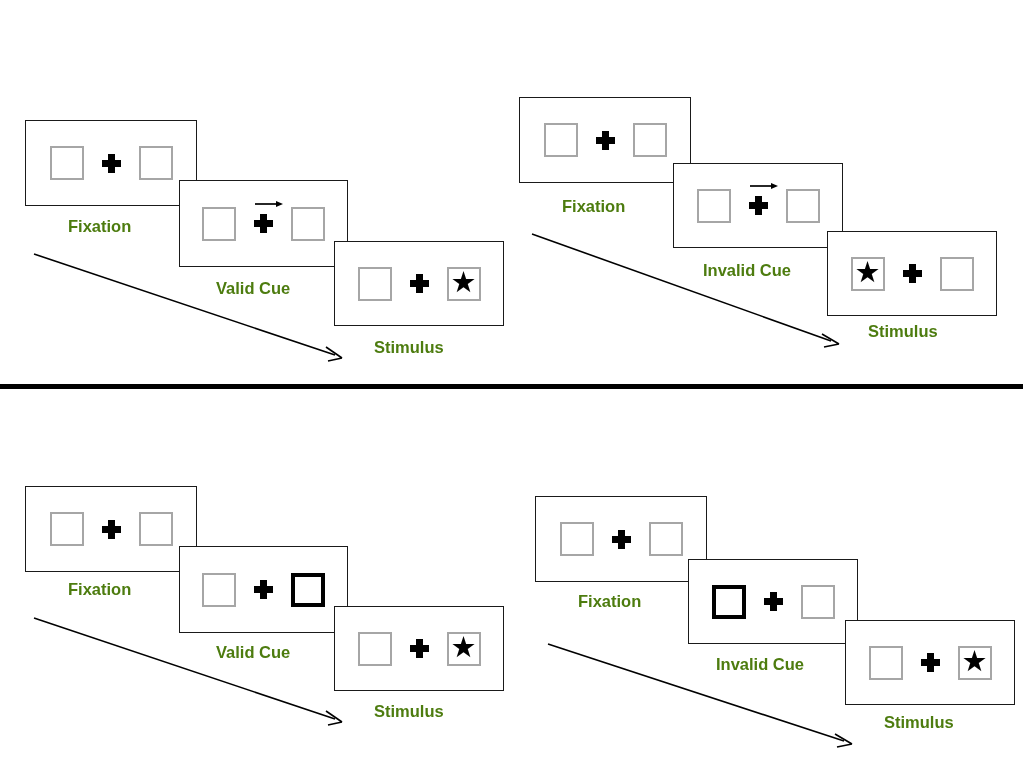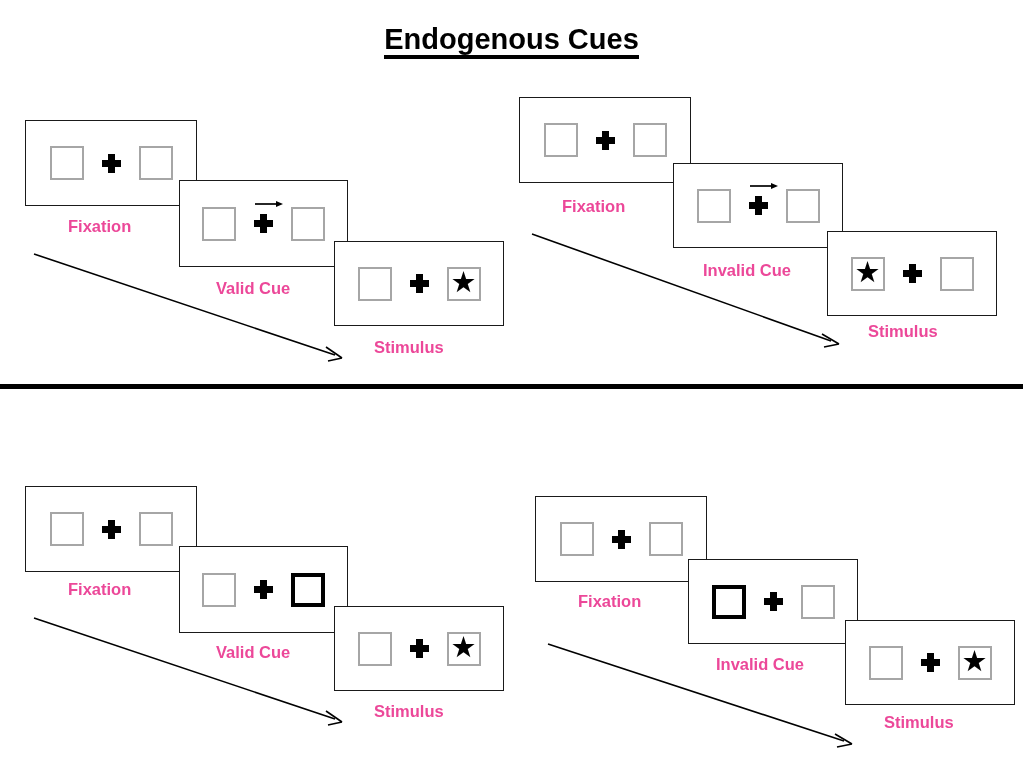--- a/index.html
+++ b/index.html
@@ -132,38 +132,35 @@
     height: 10px;
     overflow: visible;
   }
 
   
   .caption {
     position: absolute;
     font-weight: bold;
     font-size: 16.5px;
     white-space: nowrap;
-    color: #ec4899;
+    color: #4d7c0f;
   }
 
   
   .flow-arrow {
     position: absolute;
     overflow: visible;
     pointer-events: none;
   }
 </style>
 </head>
 <body>
 
 <div class="stage">
 
-  <div class="section-title" id="title-endogenous">
-    <span>Endogenous Cues</span>
-  </div>
 
   <div class="panel" style="left:25px; top:120px; width:172px; height:86px;">
     <div class="panel-inner">
       <div class="sq"></div>
       <div class="cross"></div>
       <div class="sq"></div>
     </div>
   </div>
   <div class="caption" style="left:68px; top:217px;">Fixation</div>
 

